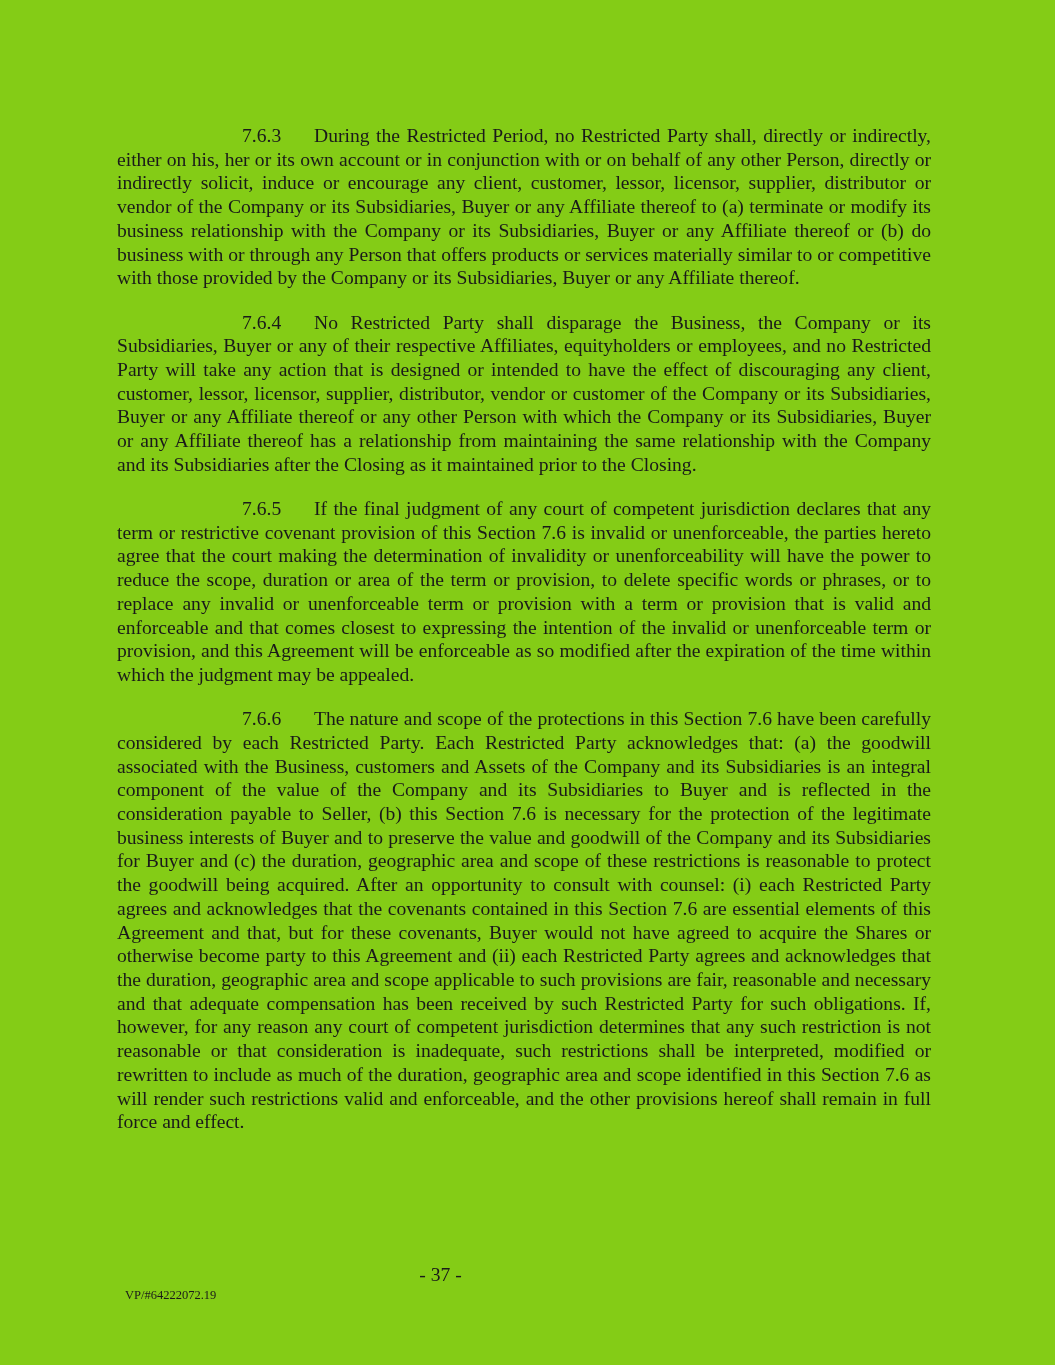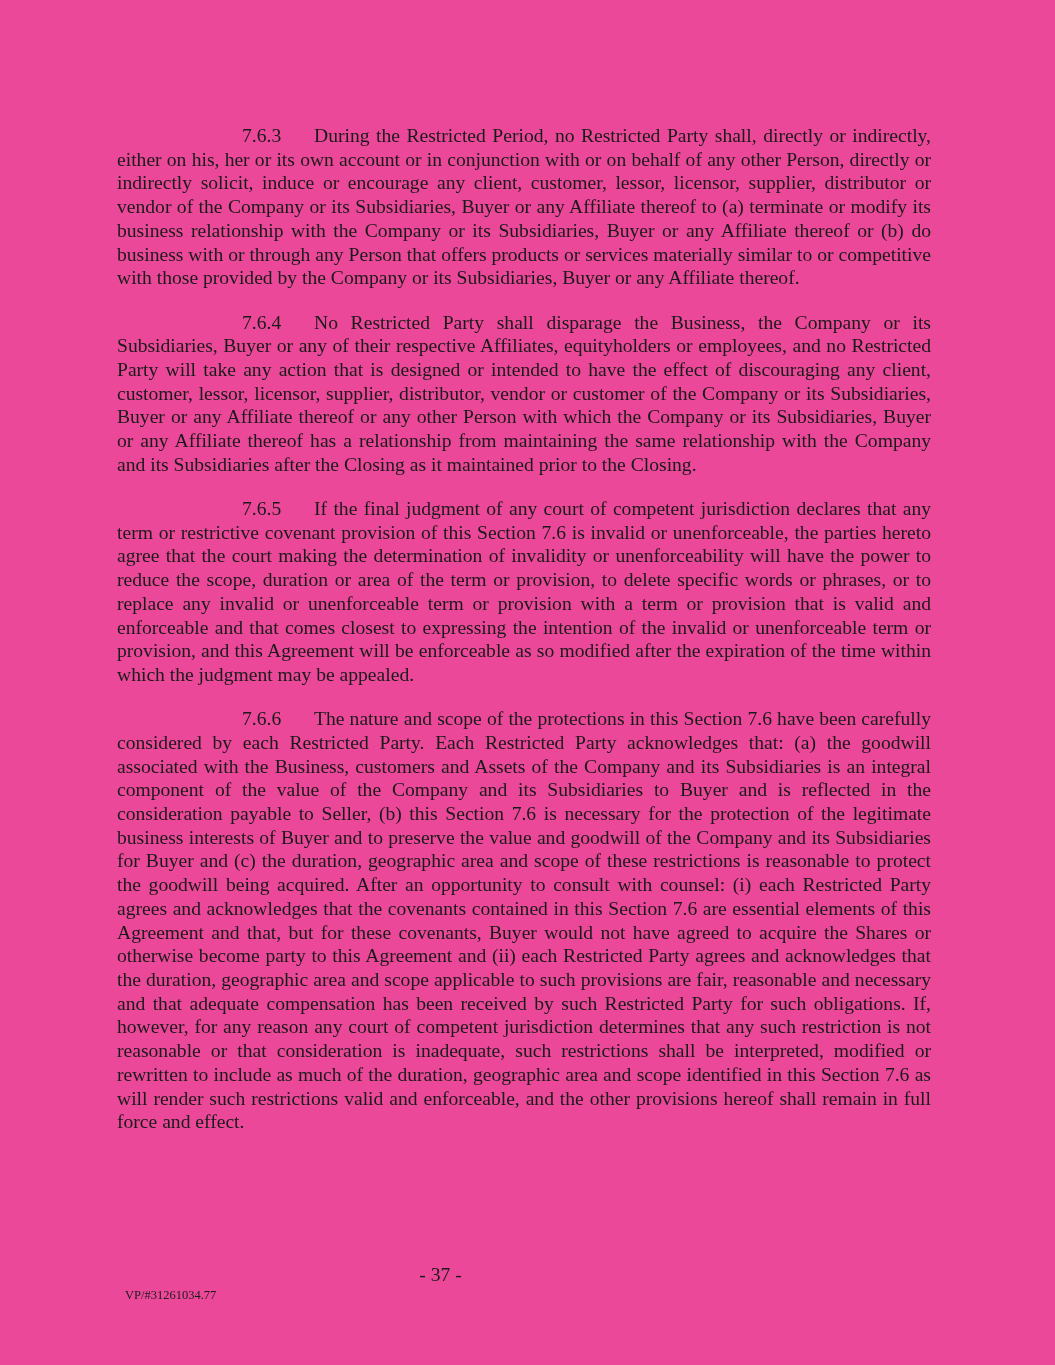--- a/index.html
+++ b/index.html
@@ -1,18 +1,18 @@
 <!DOCTYPE html>
 <html><head>
 <meta charset="utf-8">
 <style>
   html, body { margin: 0; padding: 0; background: #ffffff; }
   body { width: 1055px; height: 1365px; position: relative; overflow: hidden; }
   .page {
-    position: absolute; left: 0; top: 0; width: 1055px; height: 1365px; background: #ec4899;
+    position: absolute; left: 0; top: 0; width: 1055px; height: 1365px; background: #84cc16;
   }
   .body-text {
     position: absolute; left: 117px; top: 124px; width: 814px;
     font-family: "Liberation Serif", "DejaVu Serif", serif;
     font-size: 19.6px; line-height: 23.7px; color: #1a1a1a;
   }
   .para {
     margin: 0 0 20.6px 0; text-align: justify; text-indent: 125px;
   }
   .num { display: inline-block; text-indent: 0; width: 72px; }
@@ -44,14 +44,14 @@
       <span class="num">7.6.5</span><span>If the final judgment of any court of competent jurisdiction declares that any term or restrictive covenant provision of this </span><span class="ref">Section 7.6</span><span> is invalid or unenforceable, the parties hereto agree that the court making the determination of invalidity or unenforceability will have the power to reduce the scope, duration or area of the term or provision, to delete specific words or phrases, or to replace any invalid or unenforceable term or provision with a term or provision that is valid and enforceable and that comes closest to expressing the intention of the invalid or unenforceable term or provision, and this Agreement will be enforceable as so modified after the expiration of the time within which the judgment may be appealed.</span>
     </p>
 
     <p class="para">
       <span class="num">7.6.6</span><span>The nature and scope of the protections in this </span><span class="ref">Section 7.6</span><span> have been carefully considered by each Restricted Party.  Each Restricted Party acknowledges that:  (a) the goodwill associated with the Business, customers and Assets of the Company and its Subsidiaries is an integral component of the value of the Company and its Subsidiaries to Buyer and is reflected in the consideration payable to Seller, (b) this </span><span class="ref">Section 7.6</span><span> is necessary for the protection of the legitimate business interests of Buyer and to preserve the value and goodwill of the Company and its Subsidiaries for Buyer and (c) the duration, geographic area and scope of these restrictions is reasonable to protect the goodwill being acquired.  After an opportunity to consult with counsel: (i) each Restricted Party agrees and acknowledges that the covenants contained in this </span><span class="ref">Section 7.6</span><span> are essential elements of this Agreement and that, but for these covenants, Buyer would not have agreed to acquire the Shares or otherwise become party to this Agreement and (ii) each Restricted Party agrees and acknowledges that the duration, geographic area and scope applicable to such provisions are fair, reasonable and necessary and that adequate compensation has been received by such Restricted Party for such obligations.  If, however, for any reason any court of competent jurisdiction determines that any such restriction is not reasonable or that consideration is inadequate, such restrictions shall be interpreted, modified or rewritten to include as much of the duration, geographic area and scope identified in this </span><span class="ref">Section 7.6</span><span> as will render such restrictions valid and enforceable, and the other provisions hereof shall remain in full force and effect.</span>
     </p>
 
   </div>
 
   <div class="page-num">- 37 -</div>
-  <div class="doc-id">VP/#31261034.77</div>
+  <div class="doc-id">VP/#64222072.19</div>
 </div>
 
 </body></html>

